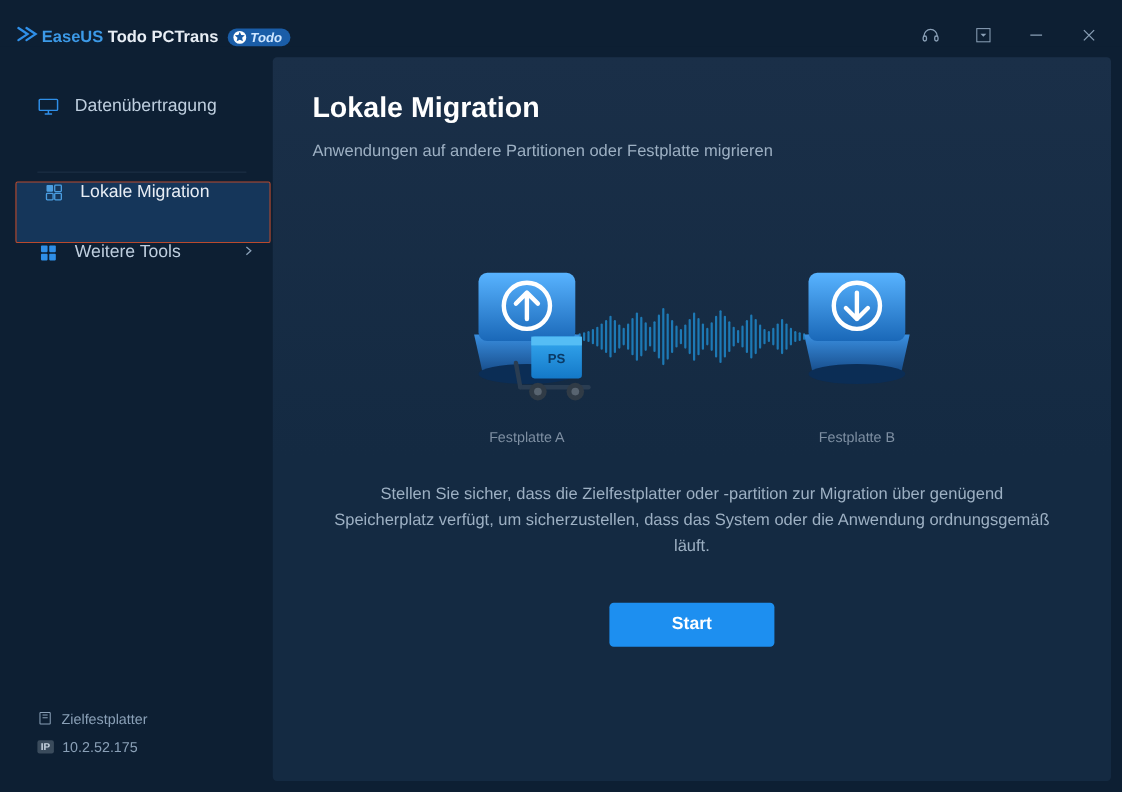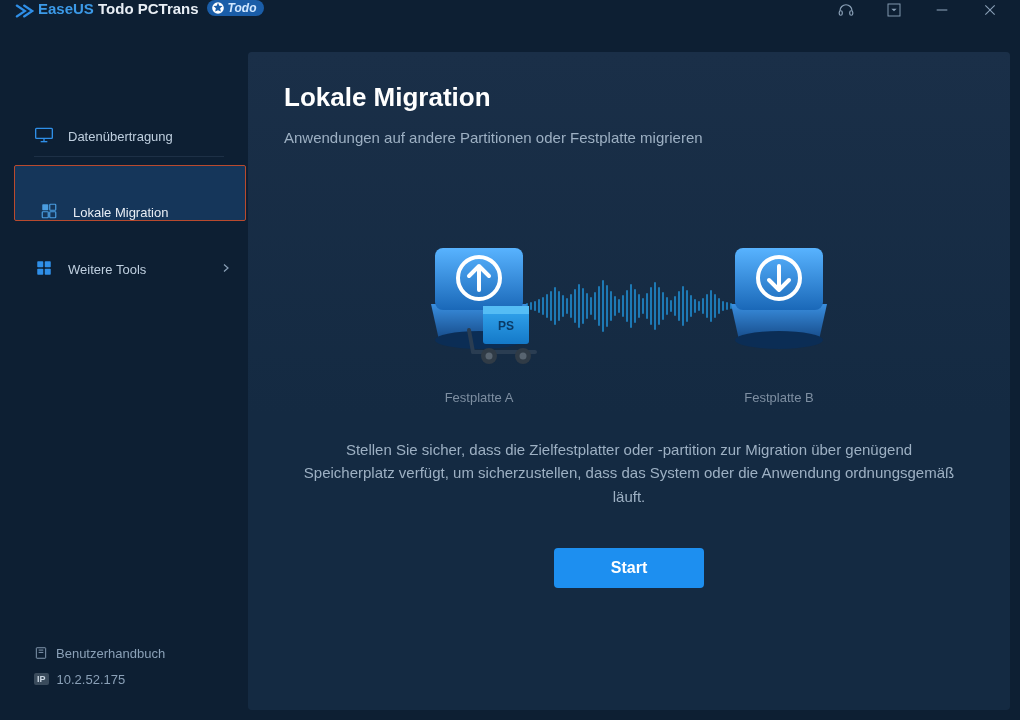--- a/index.html
+++ b/index.html
@@ -1,32 +1,32 @@
 <!DOCTYPE html>
 <html><head>
 <meta charset="utf-8">
 <style>
   * { box-sizing: border-box; margin: 0; padding: 0; }
   html, body { width: 1020px; height: 720px; overflow: hidden; font-family: "Segoe UI", Arial, sans-serif; }
   body { background: #0d1f33; display:flex; flex-direction:column; }
   
   
-  .titlebar { height: 42px; display:flex; align-items:flex-start; padding: 0 14px; background: #0d1f33; }
+  .titlebar { height: 42px; display:flex; align-items:flex-end; padding: 0 14px; background: #0d1f33; }
   .titlebar .logo { display:flex; align-items:center; gap:6px; color:#2f8fe8; font-weight:600; font-size:15px;}
   .titlebar .brand { color:#e8eef5; font-weight:600; font-size:15px; margin-left:2px;}
   .badge { margin-left:8px; display:inline-flex; align-items:center; gap:3px; background:#1a5da8; border-radius:10px; padding:1px 8px 1px 4px; color:#cfe6ff; font-style:italic; font-size:12px; font-weight:600;}
   .badge svg { width:14px; height:14px;}
   .titlebar .spacer { flex:1;}
   .win-controls { display:flex; gap:28px; align-items:center;}
   .win-controls .ctl { width:20px; height:20px; display:flex; align-items:center; justify-content:center; color:#8aa0b7; cursor:pointer;}
   
   
   .body { flex:1; display:flex; padding: 10px 10px 10px 10px; gap:0;}
   .sidebar { width:238px; display:flex; flex-direction:column; padding-top:36px;}
-  .side-item { height:56px; display:flex; align-items:flex-end; gap:14px; padding-left:24px; color:#bfcfdf; font-size:13px; cursor:pointer;}
+  .side-item { height:56px; display:flex; align-items:flex-start; gap:14px; padding-left:24px; color:#bfcfdf; font-size:16px; cursor:pointer;}
   .side-item svg.icon { width:20px; height:18px; }
   .side-sep { height:1px; margin:12px 24px 8px 24px; background: rgba(120,150,180,0.15);}
   .side-item.active { background:#15365a; border:1px solid #b94a2e; border-radius:2px; margin:0 2px 0 4px; color:#e8eef5;}
   .side-item .chevron { margin-left:auto; margin-right:16px; color:#8aa0b7;}
   
   .side-bottom { margin-top:auto; padding-left:24px; padding-bottom:18px;}
   .sb-row { display:flex; align-items:center; gap:8px; color:#8aa0b7; font-size:13px; height:26px;}
   .ip-badge { background:#3a4b5c; color:#cad6e2; font-size:9px; font-weight:700; padding:1px 3px; border-radius:2px;text-align:center;}
   
   
@@ -131,21 +131,21 @@
       </span>
     </div>
 
     <div class="side-bottom">
       <div class="sb-row">
         <svg viewBox="0 0 24 24" width="14" height="14" fill="none" stroke="#8aa0b7" stroke-width="1.6">
             <rect x="4" y="3" width="16" height="18" rx="1"></rect>
             <line x1="8" y1="7" x2="16" y2="7"></line>
             <line x1="8" y1="11" x2="16" y2="11"></line>
           </svg>
-        <span>Benutzerhandbuch</span>
+        <span>Zielfestplatter</span>
       </div>
       <div class="sb-row">
         <span class="ip-badge">IP</span>
         <span>10.2.52.175</span>
       </div>
     </div>
   </div>
 
   <div class="main">
     <h1>Lokale Migration</h1>

